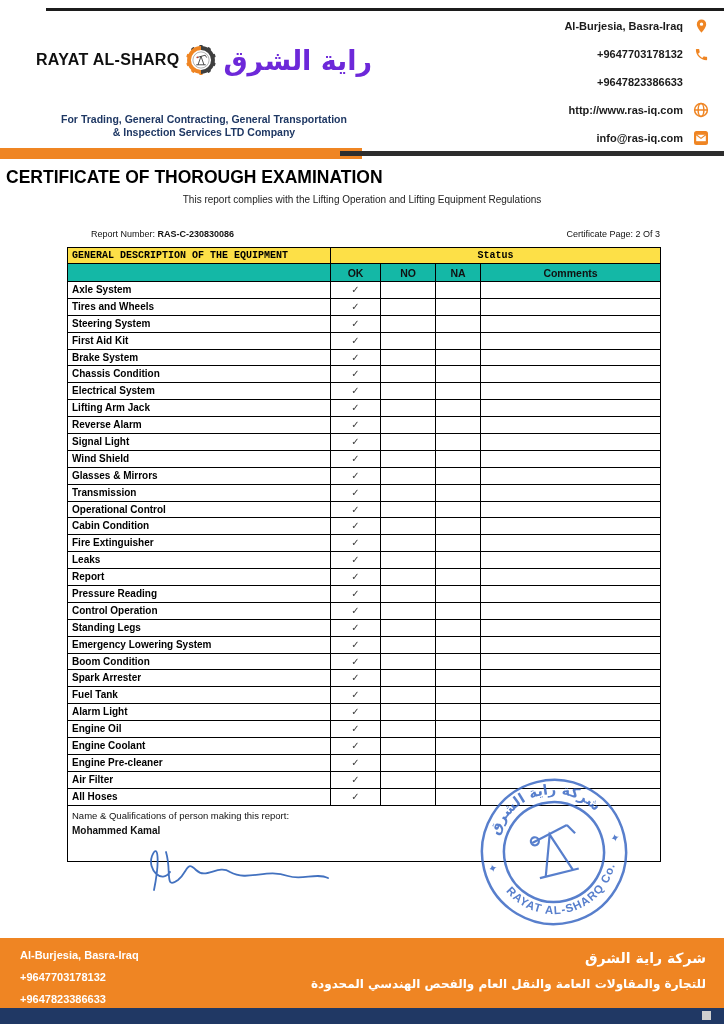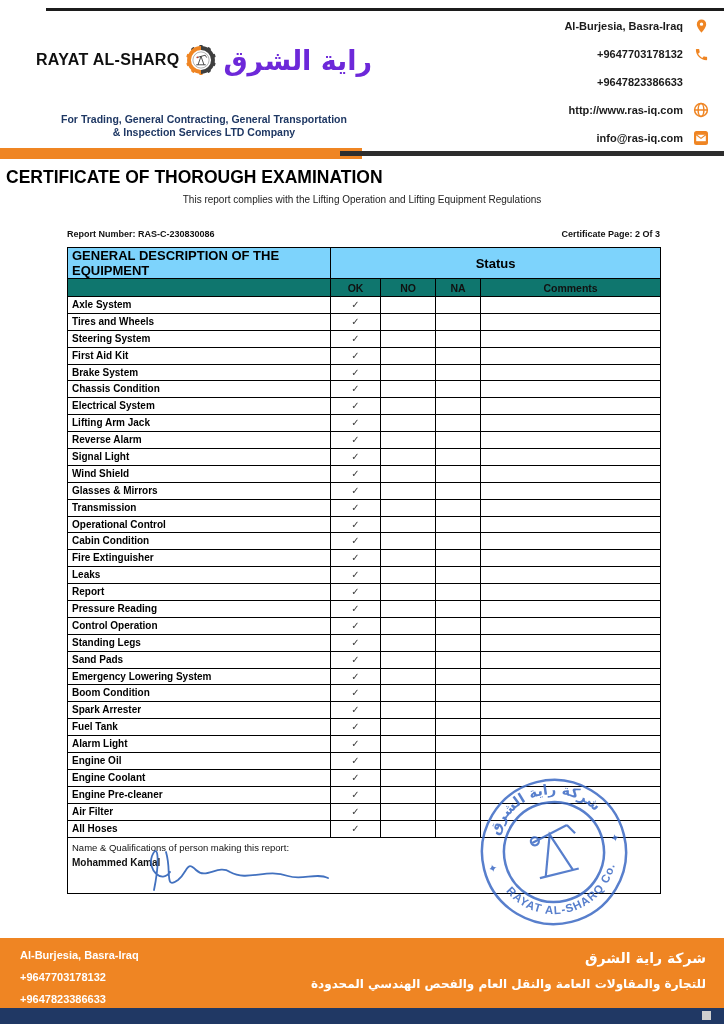--- a/index.html
+++ b/index.html
@@ -26,29 +26,29 @@
   .icon-cell{ width:18px; height:18px; display:flex; align-items:center; justify-content:center; }
 
   .divider{ position:absolute; top:148px; left:0; width:724px; height:12px; }
   .divider .orange-bar{ position:absolute; left:0; top:0; width:362px; height:11px; background:#ef8523; }
   .divider .dark-bar{ position:absolute; left:340px; right:0; top:3px; height:5px; background:#2d2d2d; }
 
   .doc-title{ position:absolute; top:167px; left:0; width:664px; text-align:left; font-size:17.5px; font-weight:bold; color:#000;margin-left:6px; }
   .doc-subtitle{ position:absolute; top:194px; left:0; width:724px; text-align:center; font-size:10px; color:#222; }
 
   .report-line{ position:absolute; top:229px; left:67px; width:593px; display:flex; justify-content:space-between; font-size:9px; color:#111; }
-  .report-line .lbl{ font-weight:bold; }
+  .report-line .lbl{ font-weight:normal;margin-left:24px; }
   .report-line .val{ font-weight:bold; }
 
   
   table.equip{ position:absolute; top:247px; left:67px; width:593px; border-collapse:collapse; table-layout:fixed; }
   .equip th, .equip td{ border:1px solid #000; }
-  .hdr1 th{ height:16px; font-size:13px; font-weight:bold; background:#7dd3fc; color:#000; }
+  .hdr1 th{ height:16px; font-size:10px; font-weight:bold; background:#fde047; color:#000;font-family:Liberation Mono, monospace; }
   .hdr1 .desc{ text-align:left; padding-left:4px; }
-  .hdr2 th{ height:18px; background:#0f766e; font-size:10.5px; font-weight:bold; color:#111; }
+  .hdr2 th{ height:18px; background:#14b8a6; font-size:10.5px; font-weight:bold; color:#111; }
   .equip tbody td{ height:16.9px; font-size:10px; line-height:1; }
   .equip tbody td.name{ font-weight:bold; padding-left:4px; color:#000; }
   .equip tbody td.c{ text-align:center; color:#3c3c3c; }
   .equip tfoot td{ height:56px; vertical-align:top; padding:4px 4px; font-size:9.5px; color:#111; }
   .person-name{ font-weight:bold; font-size:10px; margin-top:4px; }
 
   .signature-svg{ position:absolute; left:136px; top:832px; pointer-events:none; }
   .stamp-svg{ position:absolute; left:478px; top:776px; opacity:.85; transform:rotate(-14deg); pointer-events:none; }
 
   
@@ -344,27 +344,20 @@
     </tr>
 
     <tr>
       <td class="name">Standing Legs</td>
       <td class="c">✓</td>
       <td class="c"></td>
       <td class="c"></td>
       <td class="c"></td>
     </tr>
 
-    <tr>
-      <td class="name">Sand Pads</td>
-      <td class="c">✓</td>
-      <td class="c"></td>
-      <td class="c"></td>
-      <td class="c"></td>
-    </tr>
 
 
     <tr>
       <td class="name">Emergency Lowering System</td>
       <td class="c">✓</td>
       <td class="c"></td>
       <td class="c"></td>
       <td class="c"></td>
     </tr>
 

